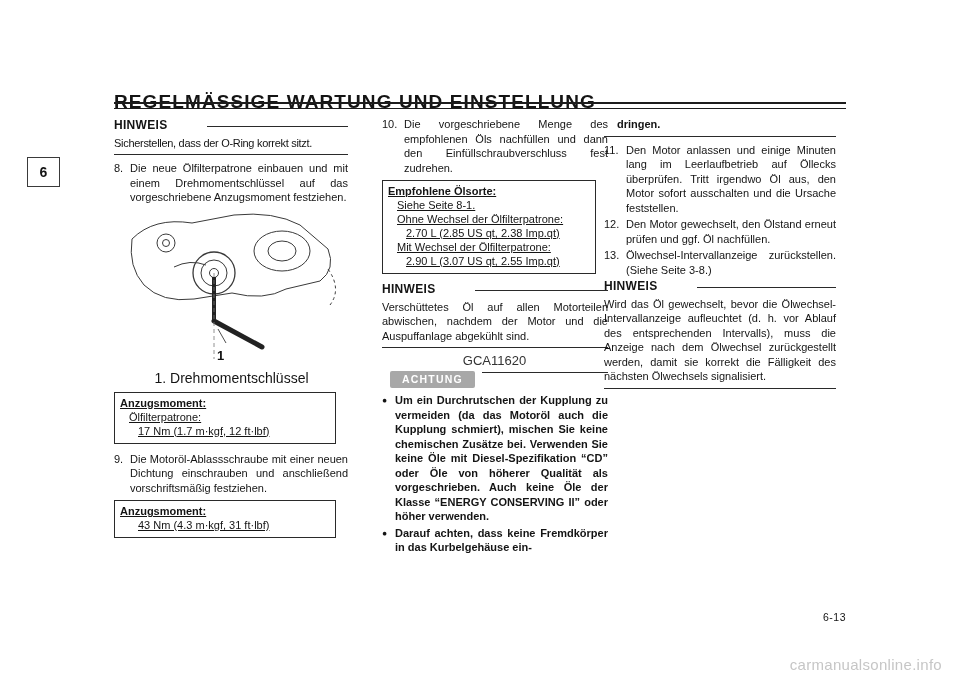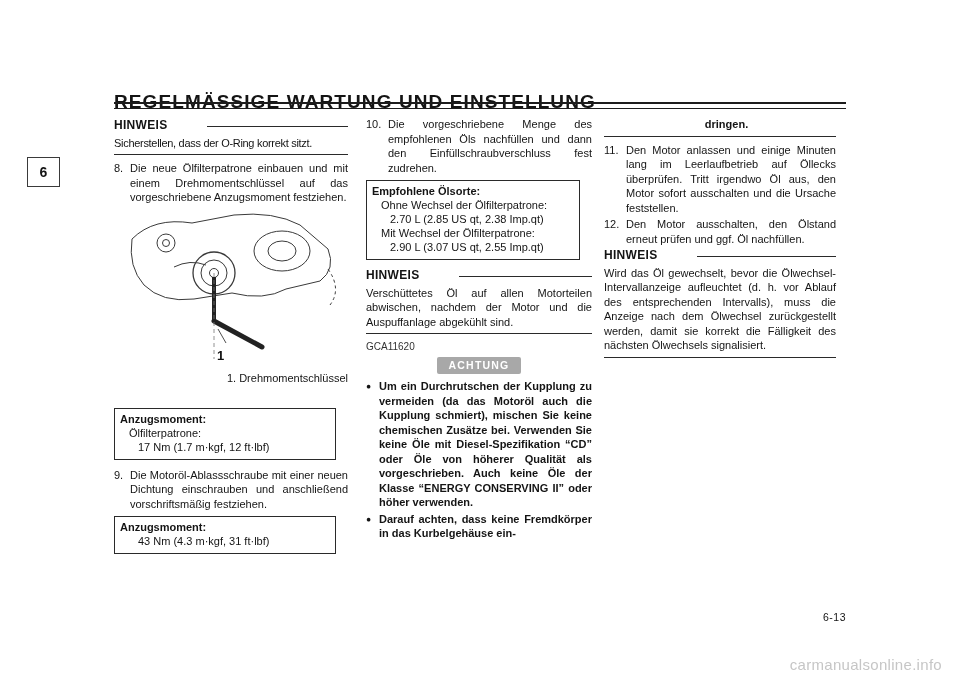--- a/index.html
+++ b/index.html
@@ -18,56 +18,56 @@
   }
   .chapter-tab{
     position:absolute;left:27px;top:157px;width:31px;height:28px;
     border:1px solid #3a3a3a;display:flex;align-items:center;justify-content:center;
     font-size:14px;font-weight:bold;
   }
   .col{
     position:absolute;top:117px;font-size:11px;line-height:14.5px;text-align:justify;
   }
   .col1{left:114px;width:234px;}
-  .col2{left:366px;width:226px;}
+  .col2{left:382px;width:226px;}
   .col3{left:604px;width:232px;}
 
   .hinweis-row{display:flex;align-items:center;margin:1px 0 3px 0;gap:33px;}
   .hinweis-label{font-weight:bold;font-size:12px;letter-spacing:0.3px;}
   .hrule{flex:1;height:1px;background:#2a2a2a;margin-left:7px;position:relative;top:1px;}
   .ruled{border-bottom:1px solid #2a2a2a;padding-bottom:4px;margin-bottom:6px;}
   .note-1line{white-space:nowrap;letter-spacing:-0.3px;}
   .note-text{hyphens:auto;-webkit-hyphens:auto;}
 
   .li{display:flex;margin:0 0 2px 0;}
   .li .num{flex:0 0 16px;}
   .li.wide .num{flex:0 0 22px;}
   .li .txt{flex:1;text-align:justify;hyphens:auto;-webkit-hyphens:auto;}
 
   .spec-box{
     border:1px solid #2a2a2a;padding:3px 5px 5px 5px;margin:5px 12px 8px 0;
-    text-align:left;line-height:14px;
+    text-align:left;line-height:14px;text-decoration:underline;
   }
   .spec-box .bb{font-weight:bold;}
   .spec-box .i1{padding-left:9px;}
   .spec-box .i2{padding-left:18px;}
 
   .figure{margin:4px 0 1px 0;}
-  .fig-caption{font-size:11px;margin:0 0 22px 1px;text-align:right;}
+  .fig-caption{font-size:14px;margin:0 0 6px 1px;text-align:center;}
 
-  .gca-code{font-size:10px;color:#333;text-align:left;margin:2px 1px 2px 0;}
-  .achtung-row{display:flex;align-items:center;margin:0 0 5px 0;flex-direction:column;}
+  .gca-code{font-size:13px;color:#333;text-align:center;margin:2px 1px 2px 0;}
+  .achtung-row{display:flex;align-items:flex-start;margin:0 0 5px 8px;}
   .achtung-badge{
     background:var(--achtung_bg,#a8a8a8);color:#fff;font-weight:bold;
     font-size:10.5px;letter-spacing:1.2px;padding:1px 12px 2px 12px;border-radius:2px;
   }
   .bullet{display:flex;margin-bottom:2px;}
   .bullet .dot{flex:0 0 13px;font-size:8.5px;line-height:14.5px;}
   .bullet .txt{flex:1;font-weight:bold;text-align:justify;hyphens:auto;-webkit-hyphens:auto;}
-  .continuation{font-weight:bold;padding-left:13px;text-align:center;}
+  .continuation{font-weight:bold;padding-left:13px;text-align:left;}
 
   .page-number{
     position:absolute;left:114px;top:611px;width:732px;text-align:right;
     font-size:10.5px;letter-spacing:0.5px;
   }
   .watermark{
     position:absolute;right:18px;bottom:6px;font-size:15px;
     color:var(--watermark_color,#c6c6c6);letter-spacing:0.3px;
   }
 </style>
@@ -133,20 +133,21 @@
 </section>
 
 <section class="col col2">
   <div class="li wide">
     <span class="num">10.</span>
     <span class="txt">Die vorgeschriebene Menge des empfohlenen Öls nachfüllen und dann den Einfüllschraubverschluss fest zudrehen.</span>
   </div>
 
   <div class="spec-box">
     <div class="bb">Empfohlene Ölsorte:</div>
+    <div class="i1">Siehe Seite 8-1.</div>
     <div class="i1">Ohne Wechsel der Ölfilterpatrone:</div>
     <div class="i2">2.70 L (2.85 US qt, 2.38 Imp.qt)</div>
     <div class="i1">Mit Wechsel der Ölfilterpatrone:</div>
     <div class="i2">2.90 L (3.07 US qt, 2.55 Imp.qt)</div>
   </div>
 
   <div class="hinweis-row">
     <span class="hinweis-label">HINWEIS</span>
     <span class="hrule"></span>
   </div>
@@ -171,21 +172,25 @@
 
 <section class="col col3">
   <div class="continuation ruled">dringen.</div>
 
   <div class="li wide">
     <span class="num">11.</span>
     <span class="txt">Den Motor anlassen und einige Minuten lang im Leerlaufbetrieb auf Öllecks überprüfen. Tritt irgendwo Öl aus, den Motor sofort ausschalten und die Ursache feststellen.</span>
   </div>
   <div class="li wide">
     <span class="num">12.</span>
-    <span class="txt">Den Motor ausschalten, den Ölstand erneut prüfen und ggf. Öl nachfüllen.</span>
+    <span class="txt">Den Motor gewechselt, den Ölstand erneut prüfen und ggf. Öl nachfüllen.</span>
+  </div>
+  <div class="li wide">
+    <span class="num">13.</span>
+    <span class="txt">Ölwechsel-Intervallanzeige zurückstellen. (Siehe Seite 3-8.)</span>
   </div>
 
   <div class="hinweis-row">
     <span class="hinweis-label">HINWEIS</span>
     <span class="hrule"></span>
   </div>
   <div class="note-text ruled">Wird das Öl gewechselt, bevor die Ölwechsel-Intervallanzeige aufleuchtet (d. h. vor Ablauf des entsprechenden Intervalls), muss die Anzeige nach dem Ölwechsel zurückgestellt werden, damit sie korrekt die Fälligkeit des nächsten Ölwechsels signalisiert.</div>
 </section>
 
 <div class="page-number">6-13</div>

